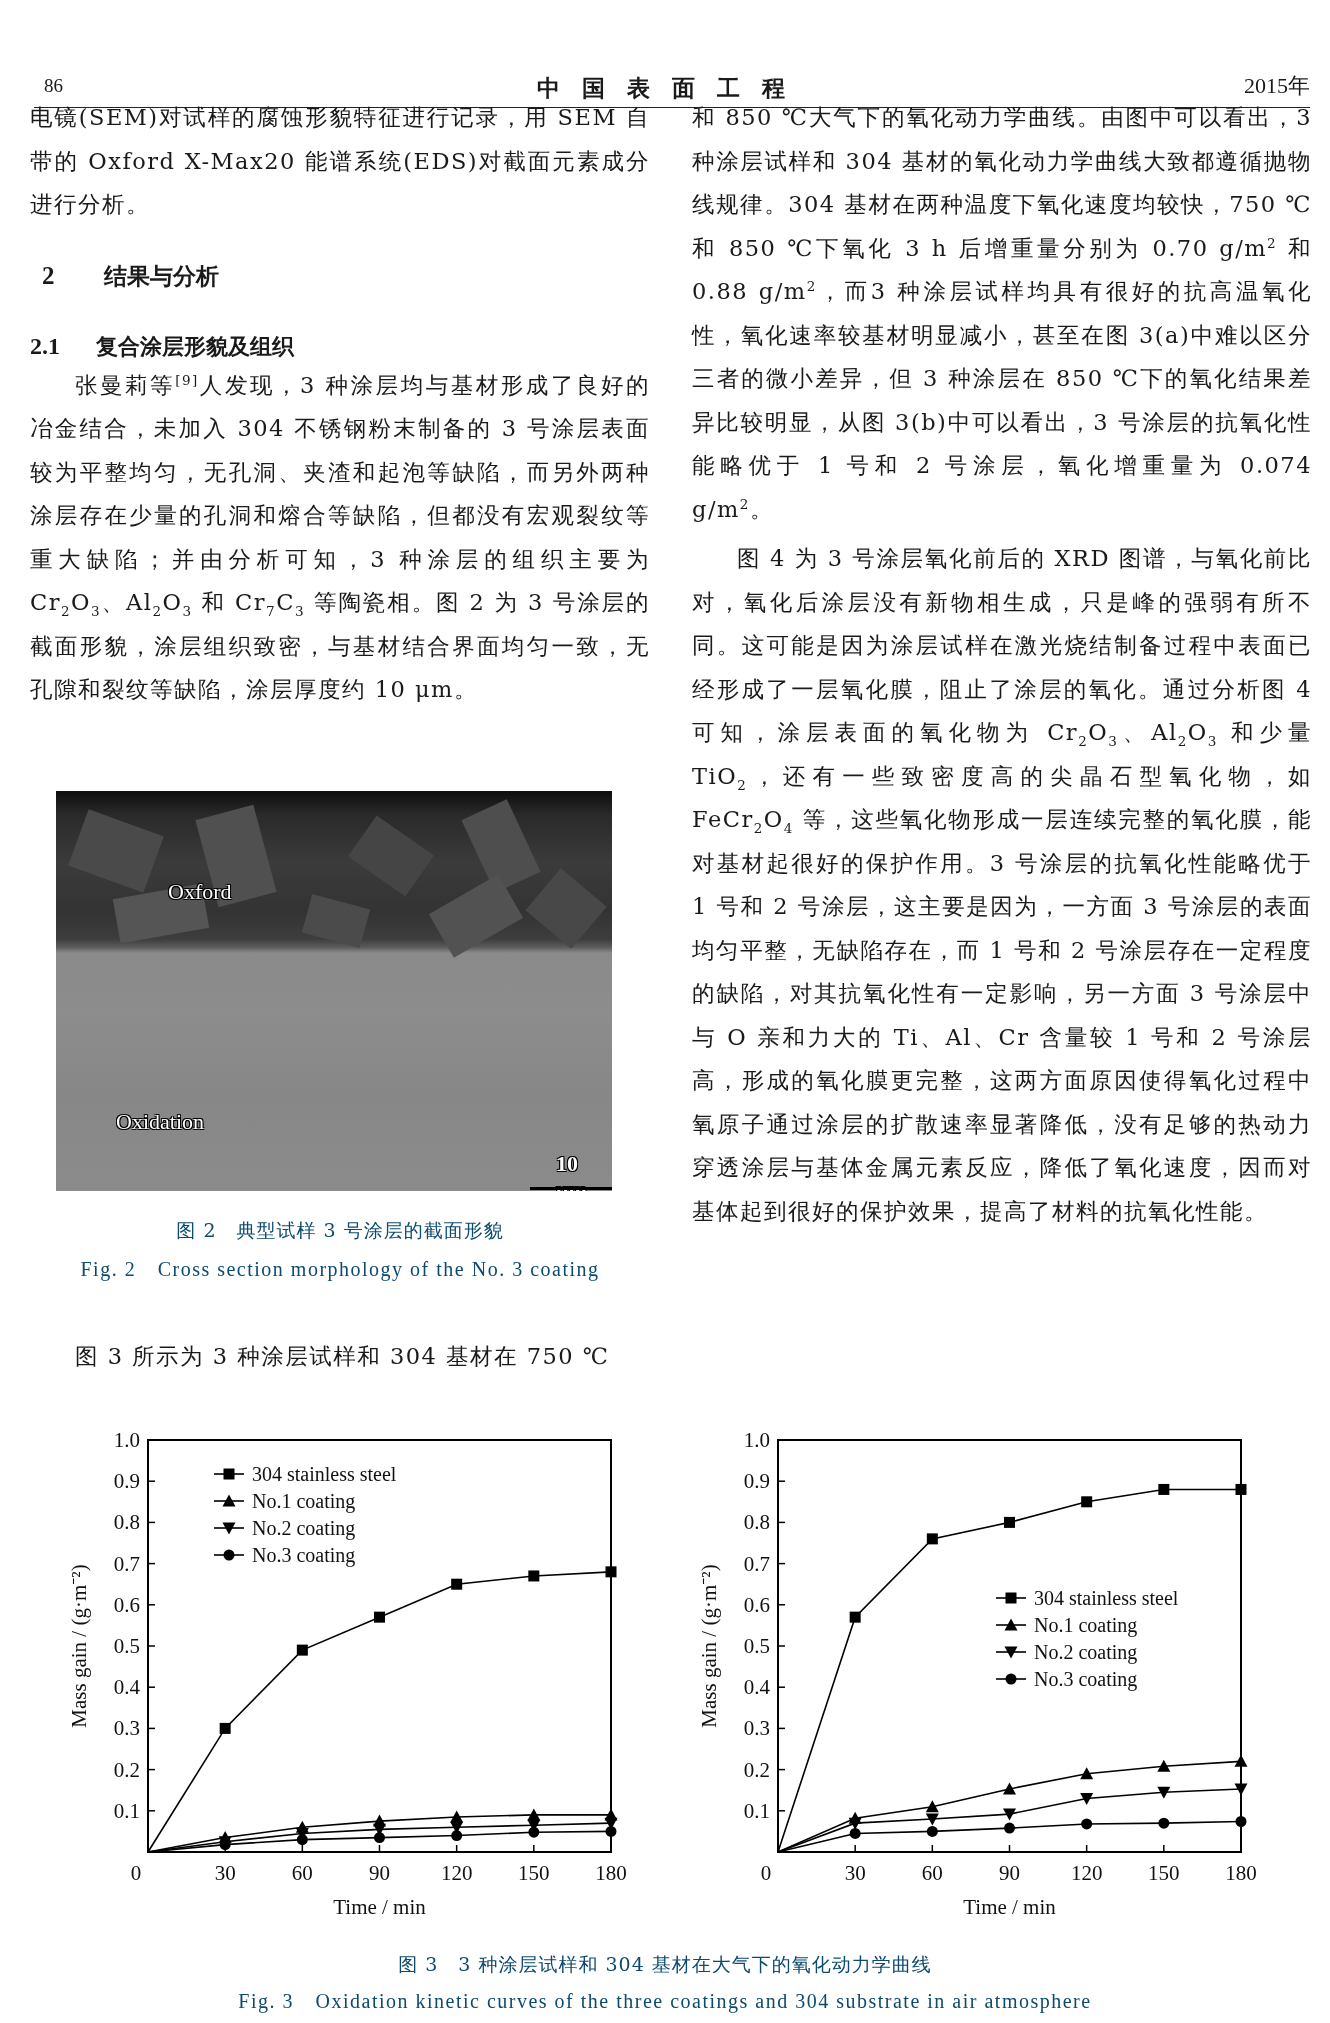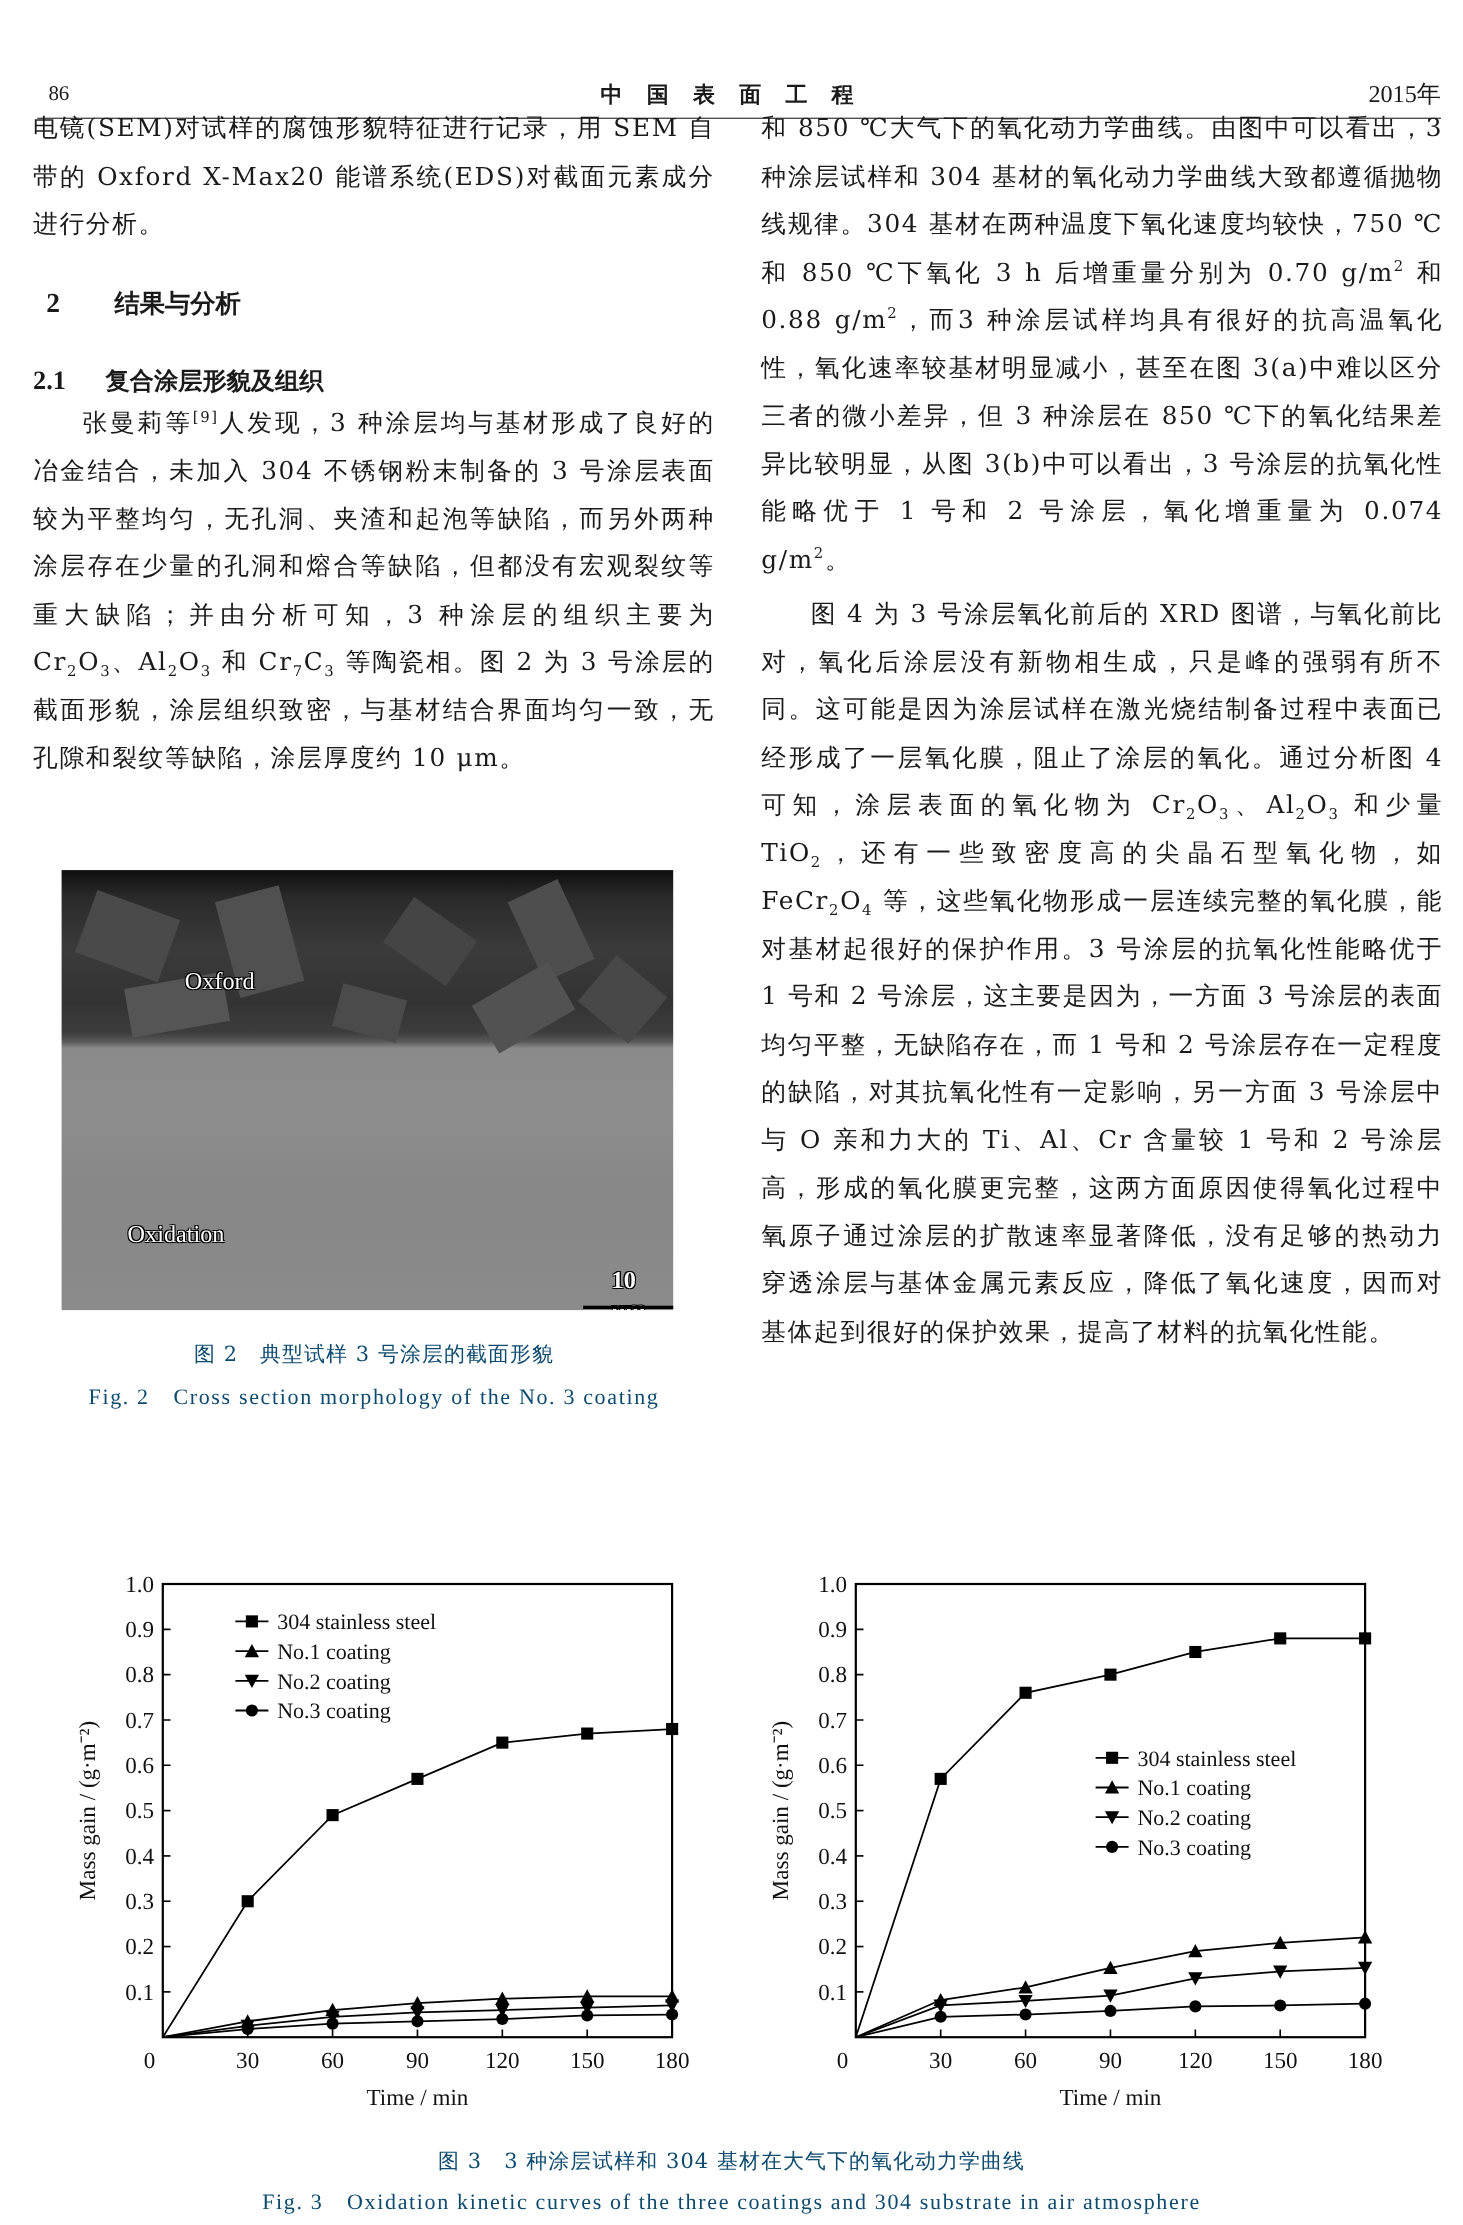--- a/index.html
+++ b/index.html
@@ -1,20 +1,20 @@
 <!DOCTYPE html>
 <html><head>
 <meta charset="utf-8">
 <style>
   html, body { margin: 0; padding: 0; background: #ffffff; }
   body { width: 1330px; height: 2023px; position: relative; overflow: hidden;
          font-family: "DejaVu Serif", "Liberation Serif", serif; color: #1a1a1a; }
   .header { position: absolute; left: 34px; top: 22px; width: 1276px; height: 40px; border-bottom: 1.5px solid #222; margin-top: 45px; }
   .header .page-no { position: absolute; left: 10px; top: 8px; font-size: 19px; font-family: "Liberation Serif", serif; }
-  .header .journal { position: absolute; left: 0; right: 0; top: 6px; text-align: center; font-size: 20px; font-weight: bold; letter-spacing: 22px; font-family: "DejaVu Sans", sans-serif; }
+  .header .journal { position: absolute; left: 0; right: 0; top: 6px; text-align: center; font-size: 23px; font-weight: bold; letter-spacing: 22px; font-family: "DejaVu Sans", sans-serif; }
   .header .year { position: absolute; right: 0; top: 4px; font-size: 22px; font-family: "Liberation Serif", serif; }
 
   .col { position: absolute; top: 96px; width: 620px; }
   .col.left { left: 30px; }
   .col.right { left: 692px; }
   .para { font-size: 22.5px; line-height: 43.5px; text-align: justify; margin: 0; letter-spacing: 1.5px; }
   .indent { text-indent: 2em; }
   .h2 { font-family: "DejaVu Sans", sans-serif; font-weight: bold; font-size: 23px; margin: 12px; }
   .h2 .num { display: inline-block; width: 62px; font-family: "Liberation Serif", serif; font-size: 25px; }
   .h3 { font-family: "DejaVu Sans", sans-serif; font-weight: bold; font-size: 22px; margin: 0; }
@@ -62,20 +62,21 @@
   <div class="grain" style="left:480px;top:90px;width:60px;height:55px;background:#484848;transform:rotate(40deg)"></div>
   <span class="label" style="left:112px;top:88px">Oxford</span>
   <span class="label" style="left:60px;top:318px">Oxidation</span>
   <span class="label" style="left:500px;top:360px;font-weight:bold">10 μm</span>
   <div class="scalebar"></div>
 </div>
 <div class="caption" style="left:40px;width:600px;top:1218px">图 2　典型试样 3 号涂层的截面形貌</div>
 <div class="caption en" style="left:40px;width:600px;top:1256px">Fig. 2　Cross section morphology of the No. 3 coating</div>
 
 <div class="col left" style="top:1335px">
+  <p class="para indent" style="margin-top:0">图 3 所示为 3 种涂层试样和 304 基材在 750 ℃</p>
 </div>
 
 <div class="col right">
   <p class="para"><span>和 850 ℃大气下的氧化动力学曲线。由图中可以看出，3 种涂层试样和 304 基材的氧化动力学曲线大致都遵循抛物线规律。304 基材在两种温度下氧化速度均较快，750 ℃和 850 ℃下氧化 3 h 后增重量分别为 0.70 g/m</span><sup>2</sup><span> 和 0.88 g/m</span><sup>2</sup><span>，而3 种涂层试样均具有很好的抗高温氧化性，氧化速率较基材明显减小，甚至在图 3(a)中难以区分三者的微小差异，但 3 种涂层在 850 ℃下的氧化结果差异比较明显，从图 3(b)中可以看出，3 号涂层的抗氧化性能略优于 1 号和 2 号涂层，氧化增重量为 0.074 g/m</span><sup>2</sup><span>。</span></p>
   <p class="para indent" style="margin-top:6px"><span>图 4 为 3 号涂层氧化前后的 XRD 图谱，与氧化前比对，氧化后涂层没有新物相生成，只是峰的强弱有所不同。这可能是因为涂层试样在激光烧结制备过程中表面已经形成了一层氧化膜，阻止了涂层的氧化。通过分析图 4 可知，涂层表面的氧化物为 </span><span><span>Cr</span><sub>2</sub><span>O</span><sub>3</sub></span><span>、</span><span><span>Al</span><sub>2</sub><span>O</span><sub>3</sub></span><span> 和少量 </span><span><span>TiO</span><sub>2</sub></span><span>，还有一些致密度高的尖晶石型氧化物，如 </span><span><span>FeCr</span><sub>2</sub><span>O</span><sub>4</sub></span><span> 等，这些氧化物形成一层连续完整的氧化膜，能对基材起很好的保护作用。3 号涂层的抗氧化性能略优于 1 号和 2 号涂层，这主要是因为，一方面 3 号涂层的表面均匀平整，无缺陷存在，而 1 号和 2 号涂层存在一定程度的缺陷，对其抗氧化性有一定影响，另一方面 3 号涂层中与 O 亲和力大的 Ti、Al、Cr 含量较 1 号和 2 号涂层高，形成的氧化膜更完整，这两方面原因使得氧化过程中氧原子通过涂层的扩散速率显著降低，没有足够的热动力穿透涂层与基体金属元素反应，降低了氧化速度，因而对基体起到很好的保护效果，提高了材料的抗氧化性能。</span></p>
 </div>
 
 <svg class="chart" id="chart-a" style="left:40px;top:1420px" width="610" height="505">
     <rect x="108" y="20" width="463" height="412" fill="none" stroke="#000" stroke-width="2"></rect>
     <line x1="108" y1="390.8" x2="115" y2="390.8" stroke="#000" stroke-width="1.5"></line>

